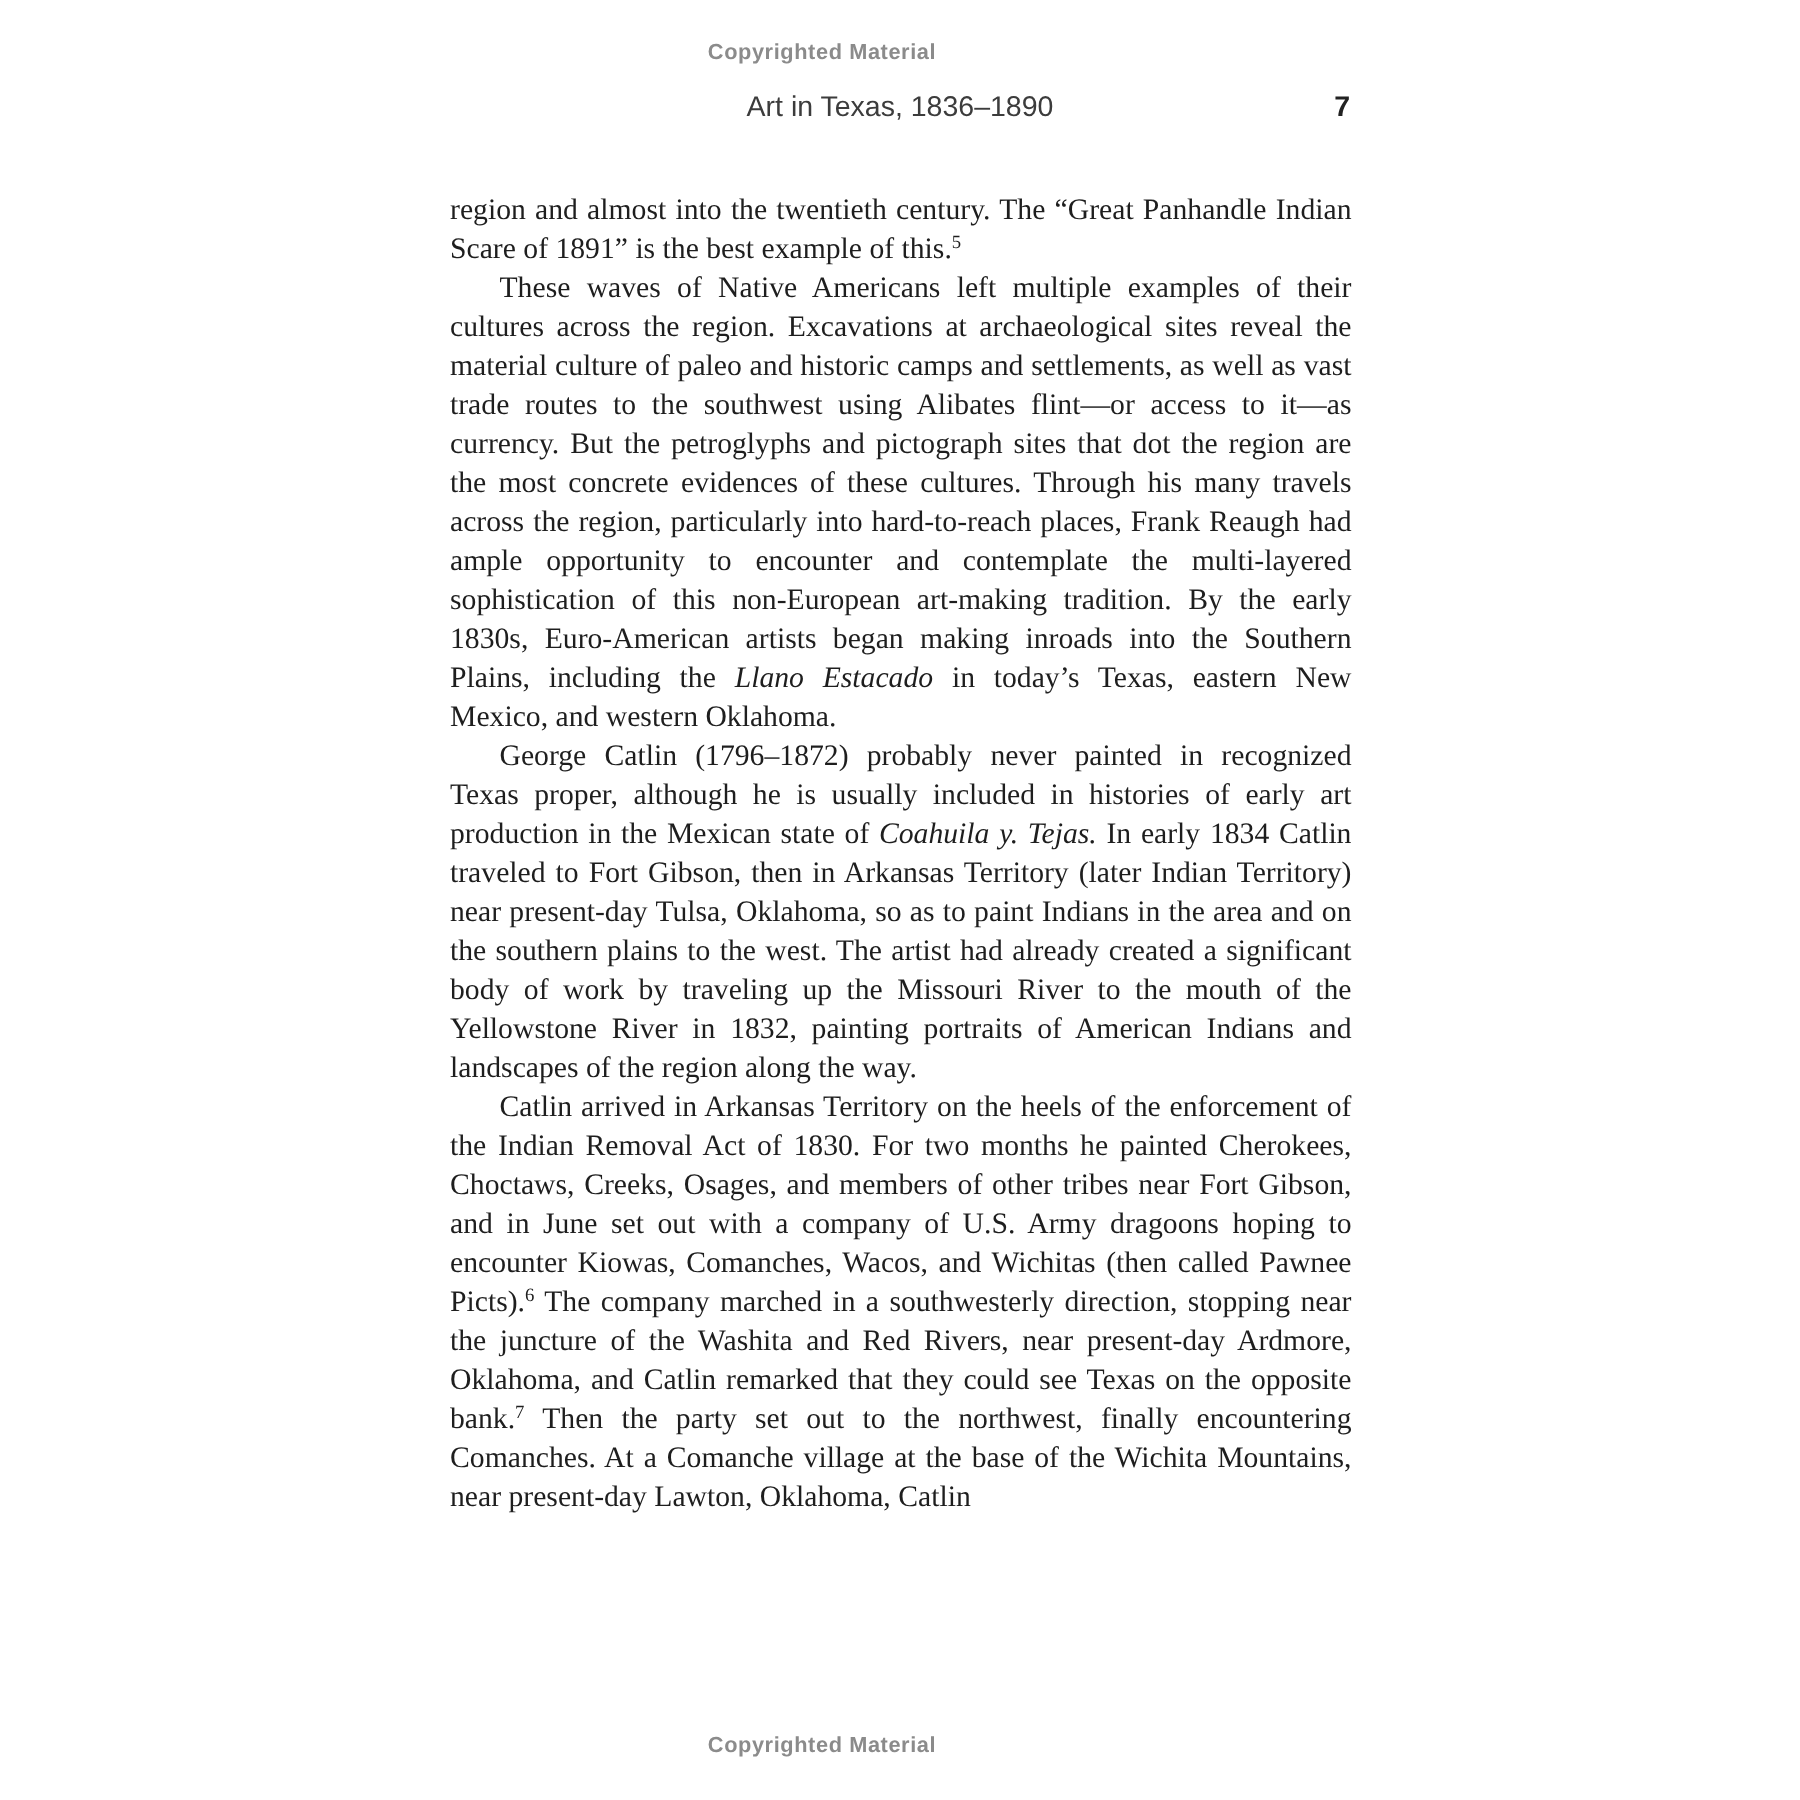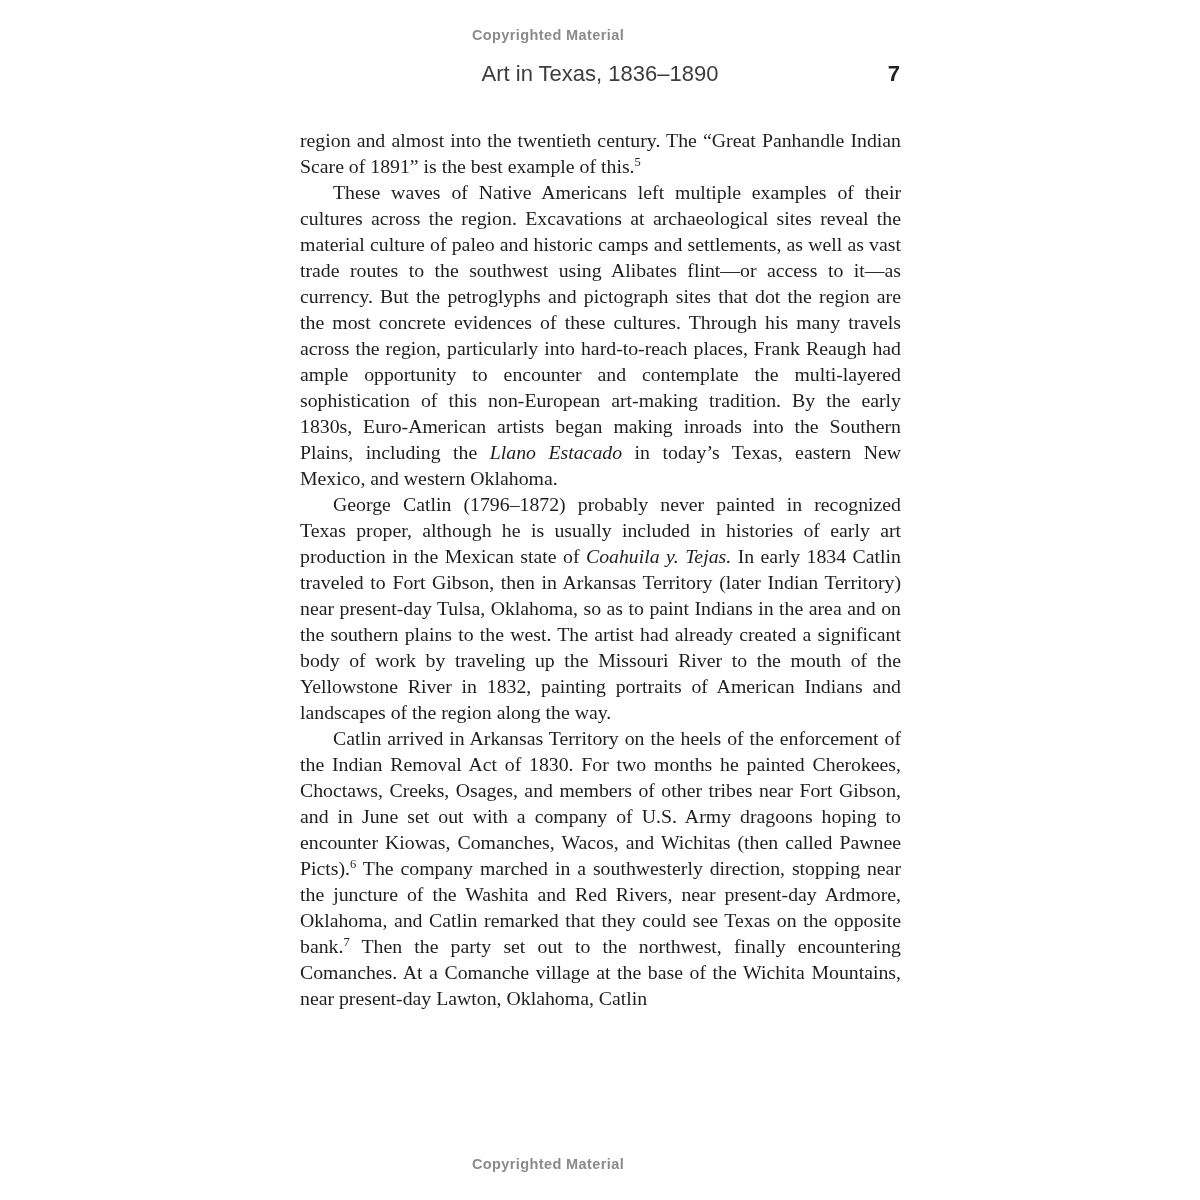--- a/index.html
+++ b/index.html
@@ -25,21 +25,21 @@
   }
   .notice.top { top: 27px; }
   .notice.bottom { top: 1156px; }
   .running-header {
     position: absolute;
     left: 300px;
     top: 61px;
     width: 600px;
     height: 24px;
     font-family: "Liberation Sans", sans-serif;
-    font-size: 22px;
+    font-size: 19px;
     color: #3c3c3c;
   }
   .running-header .title {
     display: block;
     width: 100%;
     text-align: center;
   }
   .running-header .pagenum {
     position: absolute;
     right: 0;

